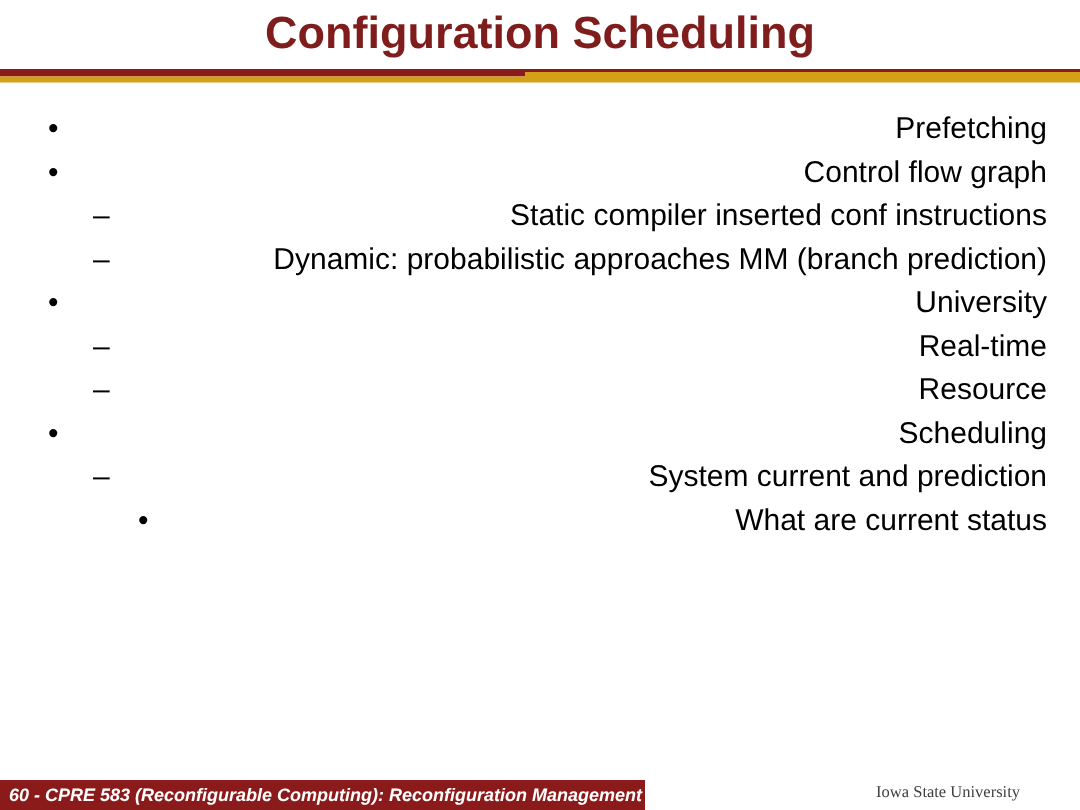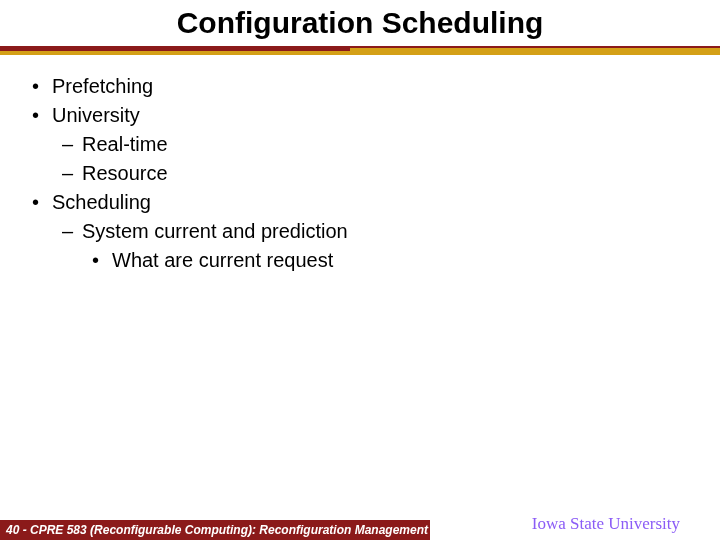--- a/index.html
+++ b/index.html
@@ -11,21 +11,21 @@
     position: relative;
     overflow: hidden;
   }
   .title-area {
     text-align: center;
     padding-top: 6px;
   }
   .title {
     font-size: 30px;
     font-weight: bold;
-    color: #000000;
+    color: #7f1d1d;
     display: inline-block;
   }
   .title-rule {
     margin-top: 6px;
     height: 10px;
     width: 100%;
     position: relative;
   }
   .title-rule .bar1 {
     position: absolute;
@@ -44,21 +44,21 @@
     left: 350px; right: 0; top: 2px;
     height: 4px;
     background: #d4a017;
   }
   .content {
     padding: 16px 22px 0 22px;
     font-size: 20px;
     color: #000;
     line-height: 1.45;
   }
-  ul.lvl1 { list-style: none; padding-left: 0; }
+  ul.lvl1 { list-style: none; padding-left: 0; text-align: right; }
   ul.lvl1 > li { padding-left: 30px; position: relative; }
   ul.lvl1 > li::before {
     content: "•";
     position: absolute;
     left: 10px;
     top: 0;
   }
   ul.lvl2 { list-style: none; padding-left: 0; }
   ul.lvl2 > li { padding-left: 30px; position: relative; }
   ul.lvl2 > li::before {
@@ -91,54 +91,60 @@
     font-weight: bold;
     font-style: italic;
     padding: 3px 6px;
     white-space: nowrap;
   }
   .footer-uni {
     position: absolute;
     right: 40px;
     bottom: 6px;
     font-family: Georgia, 'Times New Roman', serif;
-    font-size: 17px;
-    color: #8b5cf6;
+    font-size: 11px;
+    color: #404040;
     white-space: nowrap;
   }
 </style>
 </head>
 <body>
 
 <div class="title-area">
   <div class="title">Configuration Scheduling</div>
 </div>
 <div class="title-rule">
   <div class="bar1"></div>
   <div class="bar2"></div>
   <div class="bar2b"></div>
 </div>
 
 <div class="content">
   <ul class="lvl1">
     <li><span>Prefetching</span></li>
+    <li><span>Control flow graph</span>
+      <ul class="lvl2">
+        <li><span>Static compiler inserted conf instructions</span></li>
+        <li><span>Dynamic: probabilistic approaches MM (branch prediction)</span></li>
+      </ul>
+    </li>
     <li><span>University</span>
       <ul class="lvl2">
         <li><span>Real-time</span></li>
         <li><span>Resource</span></li>
       </ul>
     </li>
     <li><span>Scheduling</span>
       <ul class="lvl2">
         <li><span>System current and prediction</span>
           <ul class="lvl3">
-            <li><span>What are current request</span></li>
+            <li><span>What are current status</span></li>
           </ul>
         </li>
       </ul>
     </li>
   </ul>
 </div>
 
 <div class="footer">
-  <div class="footer-bar">40 - CPRE 583 (Reconfigurable Computing):  Reconfiguration Management</div>
+  <div class="footer-bar">60 - CPRE 583 (Reconfigurable Computing):  Reconfiguration Management</div>
   <div class="footer-uni">Iowa State University</div>
 </div>
 
 </body></html>

